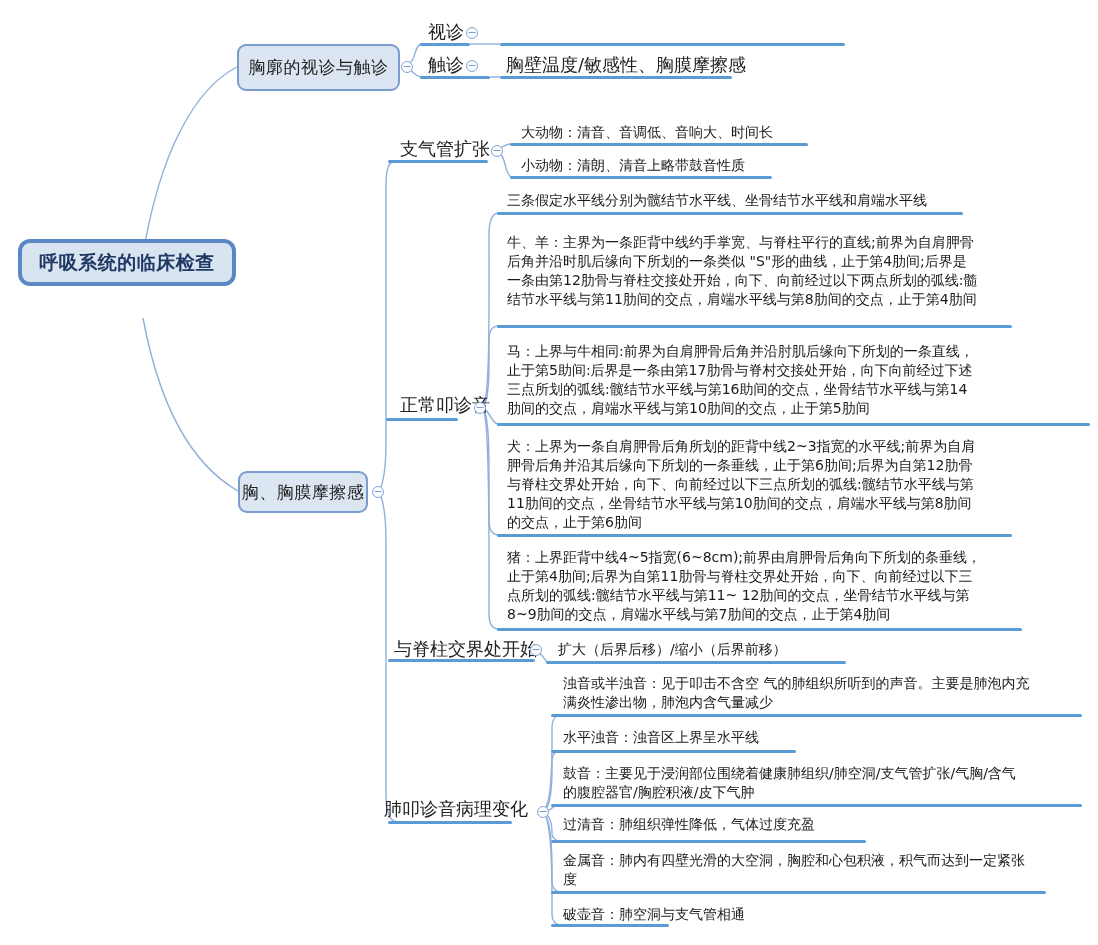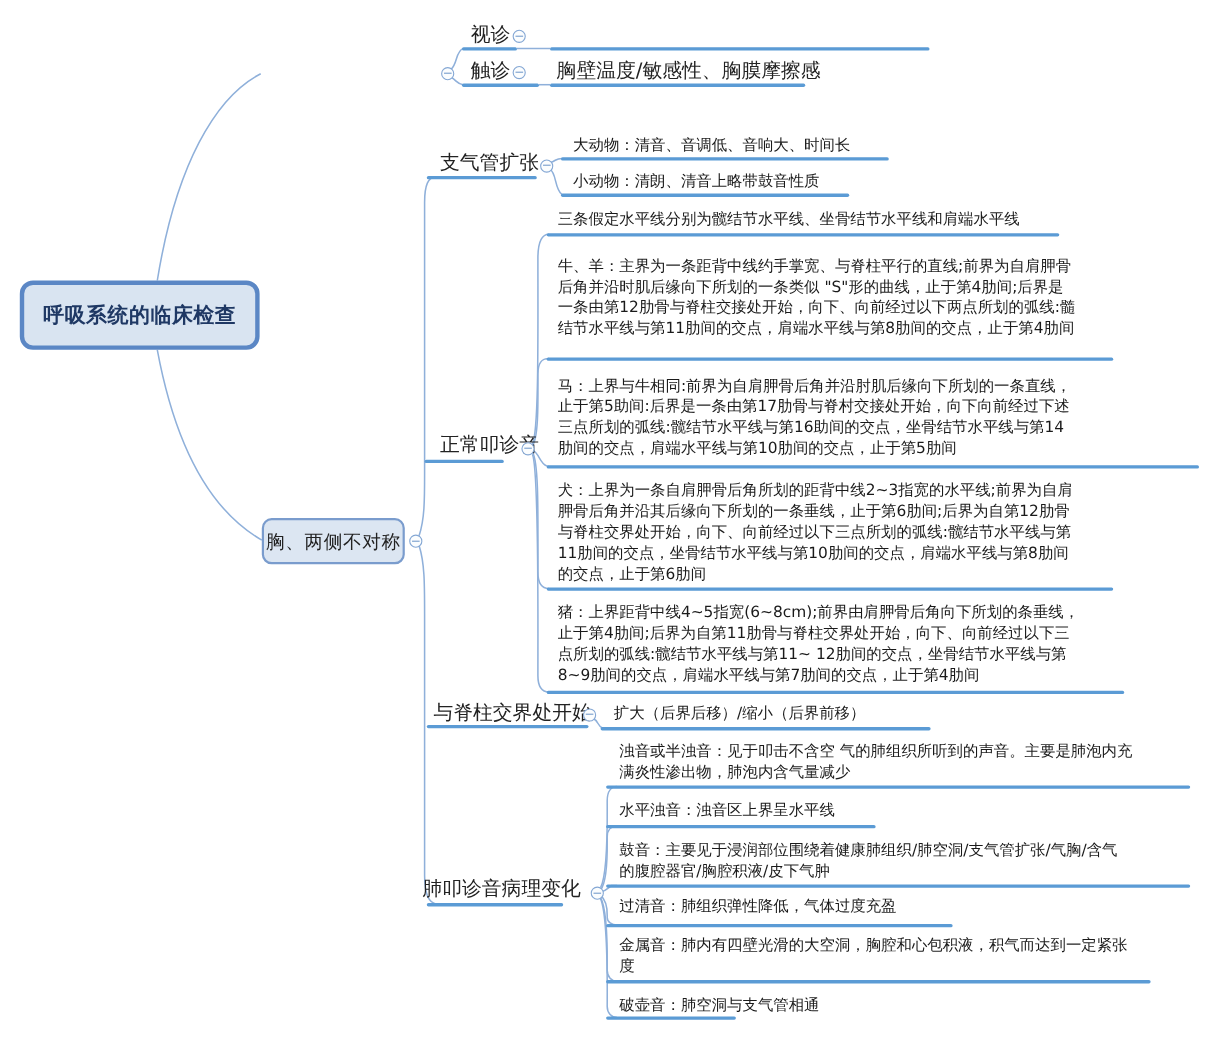--- a/index.html
+++ b/index.html
@@ -45,36 +45,37 @@
     <path d="M484 413 C490 426 489 560 489 614 C489 624 492 629 499 629"></path>
     <path d="M539 653 C545 656 542 659 548 662"></path>
     <path d="M546 807 C553 793 552 745 552 728 C552 719 556 715 561 715"></path>
     <path d="M546 809 C553 800 552 772 552 761 C552 754 556 751 561 751"></path>
     <path d="M546 811 C551 810 553 807 556 805 L561 805"></path>
     <path d="M546 814 C553 820 552 830 552 834 C552 838 556 841 561 841"></path>
     <path d="M546 816 C553 829 552 868 552 882 C552 888 556 892 561 892"></path>
     <path d="M546 817 C553 834 552 900 552 915 C552 921 556 925 561 925"></path>
   </svg>
 
-  <div class="box root" style="left:18px;top:255px;width:218px;height:63px">呼吸系统的临床检查</div>
+  <div class="box root" style="left:18px;top:239px;width:218px;height:47px">呼吸系统的临床检查</div>
 
+  <div class="box" style="left:237px;top:44px;width:163px;height:47px">胸廓的视诊与触诊</div>
   <span class="collapse" style="left:401px;top:61px">−</span>
 
   <div class="lbl" style="left:428px;top:23px">视诊</div>
   <span class="collapse" style="left:466px;top:27px">−</span>
   <div class="ul" style="left:420px;top:43px;width:50px"></div>
   <div class="ul" style="left:500px;top:43px;width:345px"></div>
 
   <div class="lbl" style="left:428px;top:56px">触诊</div>
   <span class="collapse" style="left:466px;top:60px">−</span>
   <div class="lbl" style="left:506px;top:56px">胸壁温度/敏感性、胸膜摩擦感</div>
   <div class="ul" style="left:420px;top:76px;width:70px"></div>
   <div class="ul" style="left:500px;top:76px;width:232px"></div>
 
-  <div class="box" style="left:238px;top:471px;width:130px;height:42px">胸、两侧不对称</div>
+  <div class="box" style="left:238px;top:471px;width:130px;height:42px">胸、胸膜摩擦感</div>
   <span class="collapse" style="left:372px;top:486px">−</span>
 
   <div class="lbl" style="left:400px;top:140px">支气管扩张</div>
   <span class="collapse" style="left:491px;top:145px">−</span>
   <div class="ul" style="left:388px;top:160px;width:100px"></div>
 
   <div class="content" style="left:521px;top:123px">大动物：清音、音调低、音响大、时间长</div>
   <div class="ul" style="left:510px;top:143px;width:298px"></div>
   <div class="content" style="left:521px;top:156px">小动物：清朗、清音上略带鼓音性质</div>
   <div class="ul" style="left:510px;top:176px;width:262px"></div>

